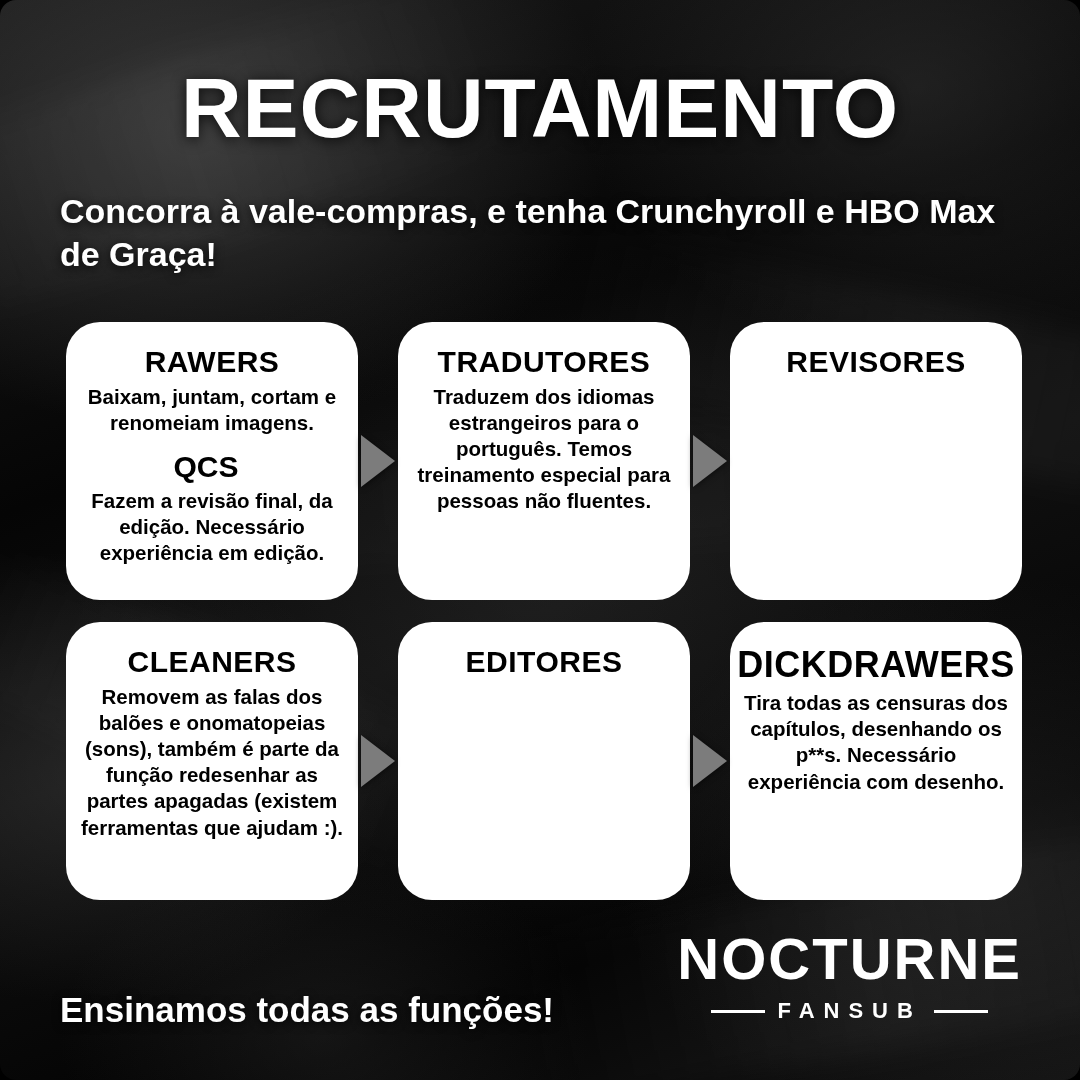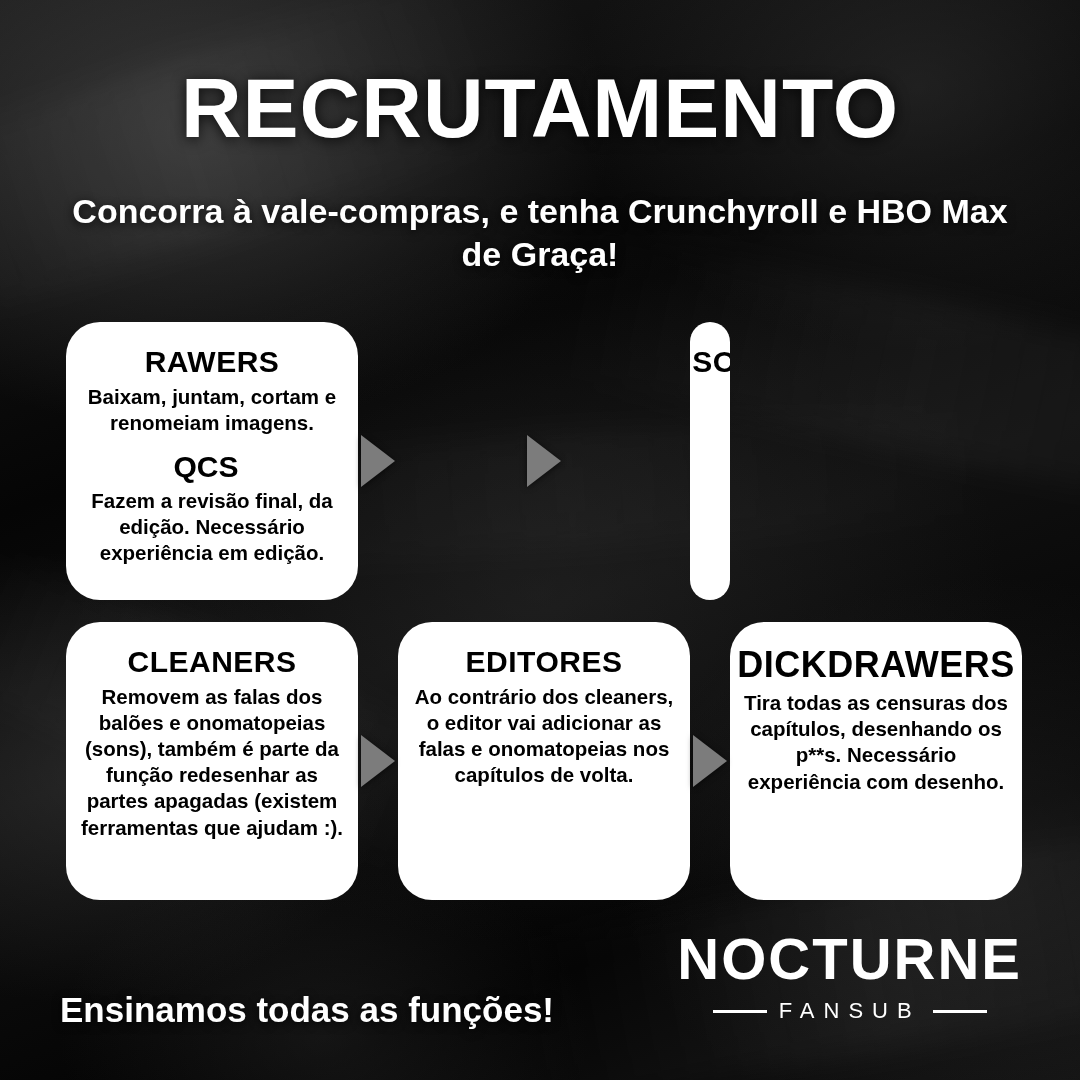--- a/index.html
+++ b/index.html
@@ -19,20 +19,21 @@
     height: 1080px;
     background:
       radial-gradient(ellipse 55% 40% at 18% 12%, rgba(80,80,80,0.55), rgba(0,0,0,0) 70%),
       radial-gradient(ellipse 45% 35% at 85% 8%, rgba(60,60,60,0.45), rgba(0,0,0,0) 70%),
       radial-gradient(ellipse 60% 45% at 50% 55%, rgba(55,55,55,0.35), rgba(0,0,0,0) 72%),
       radial-gradient(ellipse 40% 30% at 8% 72%, rgba(70,70,70,0.40), rgba(0,0,0,0) 70%),
       radial-gradient(ellipse 50% 38% at 92% 80%, rgba(65,65,65,0.35), rgba(0,0,0,0) 70%),
       radial-gradient(ellipse 35% 25% at 30% 96%, rgba(60,60,60,0.30), rgba(0,0,0,0) 70%),
       linear-gradient(160deg, #1a1a1a 0%, #050505 35%, #101010 55%, #030303 80%, #121212 100%);
     overflow: hidden;
+    border-radius: 16px;
   }
   .fabric-streak {
     position: absolute;
     background: linear-gradient(90deg, rgba(255,255,255,0.0), rgba(255,255,255,0.05), rgba(255,255,255,0.0));
     filter: blur(14px);
     pointer-events: none;
   }
   .s1 { top: 60px; left: -120px; width: 620px; height: 180px; transform: rotate(-18deg); }
   .s2 { top: 300px; left: 560px; width: 720px; height: 150px; transform: rotate(12deg); }
   .s3 { top: 640px; left: -60px; width: 520px; height: 140px; transform: rotate(22deg); }
@@ -51,21 +52,21 @@
     letter-spacing: 1px;
     line-height: 1;
     white-space: nowrap;
     text-shadow: 0 2px 14px rgba(0,0,0,0.8);
   }
   .subtitle {
     position: absolute;
     top: 190px;
     left: 60px;
     width: 960px;
-    text-align: center;
+    text-align: left;
     color: #ffffff;
     font-size: 34px;
     font-weight: 700;
     line-height: 1.25;
     text-shadow: 0 2px 10px rgba(0,0,0,0.8);
   }
 
   .grid {
     position: absolute;
     top: 322px;
@@ -162,21 +163,21 @@
     margin-top: 10px;
   }
   .brand-rule {
     height: 3px;
     width: 54px;
     background: #fff;
   }
   .brand-sub {
     font-size: 22px;
     letter-spacing: 9px;
-    font-weight: 400;
+    font-weight: 700;
     padding: 0 12px;
     text-align: center;
   }
 </style>
 </head>
 <body>
 
 <div class="poster">
 
   <div class="fabric-streak s1"></div>
@@ -194,20 +195,24 @@
       <div class="card-title">RAWERS</div>
       <div class="card-body">Baixam, juntam, cortam e renomeiam imagens.</div>
       <div class="card-sub-title">QCS</div>
       <div class="card-body">Fazem a revisão final, da edição. Necessário experiência em edição.</div>
     </div>
 
     <div class="arrow-cell">
       <div class="arrow"></div>
     </div>
 
+    <div class="card">
+      <div class="card-title">TRADUTORES</div>
+      <div class="card-body">Traduzem dos idiomas estrangeiros para o português. Temos treinamento especial para pessoas não fluentes.</div>
+    </div>
 
     <div class="arrow-cell">
       <div class="arrow"></div>
     </div>
 
     <div class="card">
       <div class="card-title">REVISORES</div>
     </div>
 
     <div class="gap-row"></div>
@@ -216,21 +221,20 @@
       <div class="card-title">CLEANERS</div>
       <div class="card-body">Removem as falas dos balões e onomatopeias (sons), também é parte da função redesenhar as partes apagadas (existem ferramentas que ajudam :).</div>
     </div>
 
     <div class="arrow-cell">
       <div class="arrow"></div>
     </div>
 
     <div class="card">
       <div class="card-title">EDITORES</div>
-      <div class="card-body">Ao contrário dos cleaners, o editor vai adicionar as falas e onomatopeias nos capítulos de volta.</div>
     </div>
 
     <div class="arrow-cell">
       <div class="arrow"></div>
     </div>
 
     <div class="card">
       <div class="card-title small">DICKDRAWERS</div>
       <div class="card-body">Tira todas as censuras dos capítulos, desenhando os p**s. Necessário experiência com desenho.</div>
     </div>

